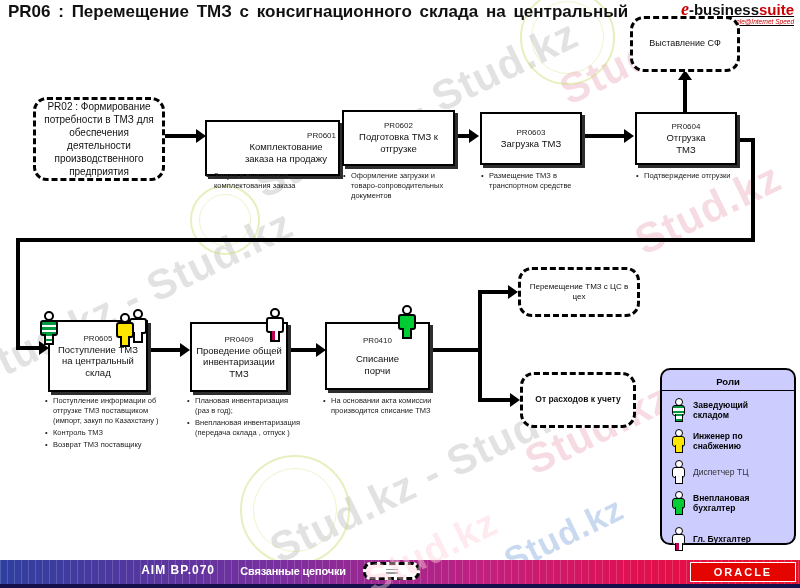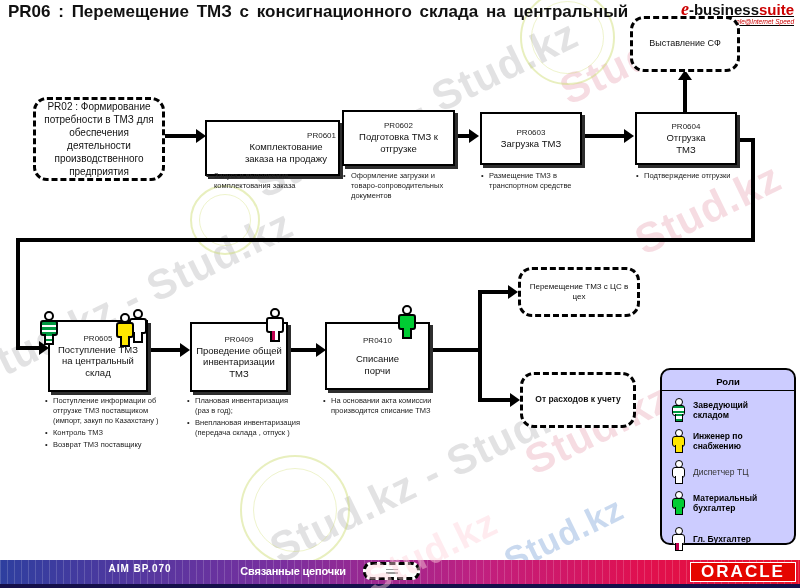--- a/index.html
+++ b/index.html
@@ -71,30 +71,30 @@
   .roles-title { font-size:9.5px; font-weight:bold; text-align:center; padding:6px 0 3px;
                  border-bottom:1.5px solid #000; }
   .role-item { display:flex; align-items:center; gap:8px; margin:7px 8px 0 10px; }
   .role-label { font-size:8.5px; font-weight:bold; color:#000; line-height:1.2; }
   .role-item.regular .role-label { font-weight:normal; color:#333; }
   
   .footer { position:absolute; left:0; top:560px; width:800px; height:24px; z-index:4;
             background:linear-gradient(90deg,#2e3f9f 0%,#7a2f9f 35%,#c02080 60%,#e01050 80%,#e8102c 100%); }
   .footer .stripes { position:absolute; inset:0;
             background:repeating-linear-gradient(90deg,rgba(255,255,255,0.16) 0 1px,transparent 1px 7px); }
-  .f-left { position:absolute; left:65px; top:563px; width:150px; text-align:center; color:#fff;
-            font-size:10px; font-weight:bold; letter-spacing:1px; z-index:5; }
+  .f-left { position:absolute; left:65px; top:563px; width:150px; text-align:right; color:#fff;
+            font-size:12px; font-weight:bold; letter-spacing:1px; z-index:5; }
   .f-center { position:absolute; left:228px; top:565px; width:130px; text-align:center; color:#fff;
             font-size:11px; font-weight:bold; z-index:5; letter-spacing:-0.2px; }
   .f-chain { position:absolute; left:363px; top:562px; width:57px; height:18px; background:#fff;
             border:3px dashed #000; border-radius:8px; z-index:5; display:flex; flex-direction:column;
             align-items:center; justify-content:center; gap:2px; }
   .f-chain .mini-line { width:12px; height:1.5px; background:#999; }
   .oracle { position:absolute; left:690px; top:562px; width:106px; height:20px; background:#e50500;
-            border:1.5px solid #fff; color:#fff; font-weight:bold; font-size:17px; letter-spacing:2px;
+            border:1.5px solid #fff; color:#fff; font-weight:bold; font-size:11px; letter-spacing:2px;
             display:flex; align-items:center; justify-content:center; z-index:5; }
   .bottom-strip { position:absolute; left:0; top:584px; width:800px; height:4px; background:#15104a; z-index:4; }
 </style>
 </head>
 <body>
 
 <div id="page">
 
   <div class="wm wm-gray" style="left:240px; top:85px;">Stud.kz - Stud.kz</div>
   <div class="wm wm-gray" style="left:-45px; top:275px;">Stud.kz - Stud.kz</div>
@@ -284,21 +284,21 @@
           <div class="p-legs"></div>
       </div>
       <div class="role-label">Диспетчер ТЦ</div>
     </div>
     <div class="role-item">
       <div class="person person-sm greenp">
         <div class="p-head"></div>
           <div class="p-torso"></div>
           <div class="p-legs"></div>
       </div>
-      <div class="role-label">Материальный бухгалтер</div>
+      <div class="role-label">Внеплановая бухгалтер</div>
     </div>
     <div class="role-item" style="margin-top:12px;">
       <div class="person person-sm whitered">
         <div class="p-head"></div>
           <div class="p-torso"></div>
           <div class="p-legs"></div>
       </div>
       <div class="role-label">Гл. Бухгалтер</div>
     </div>
   </div>

